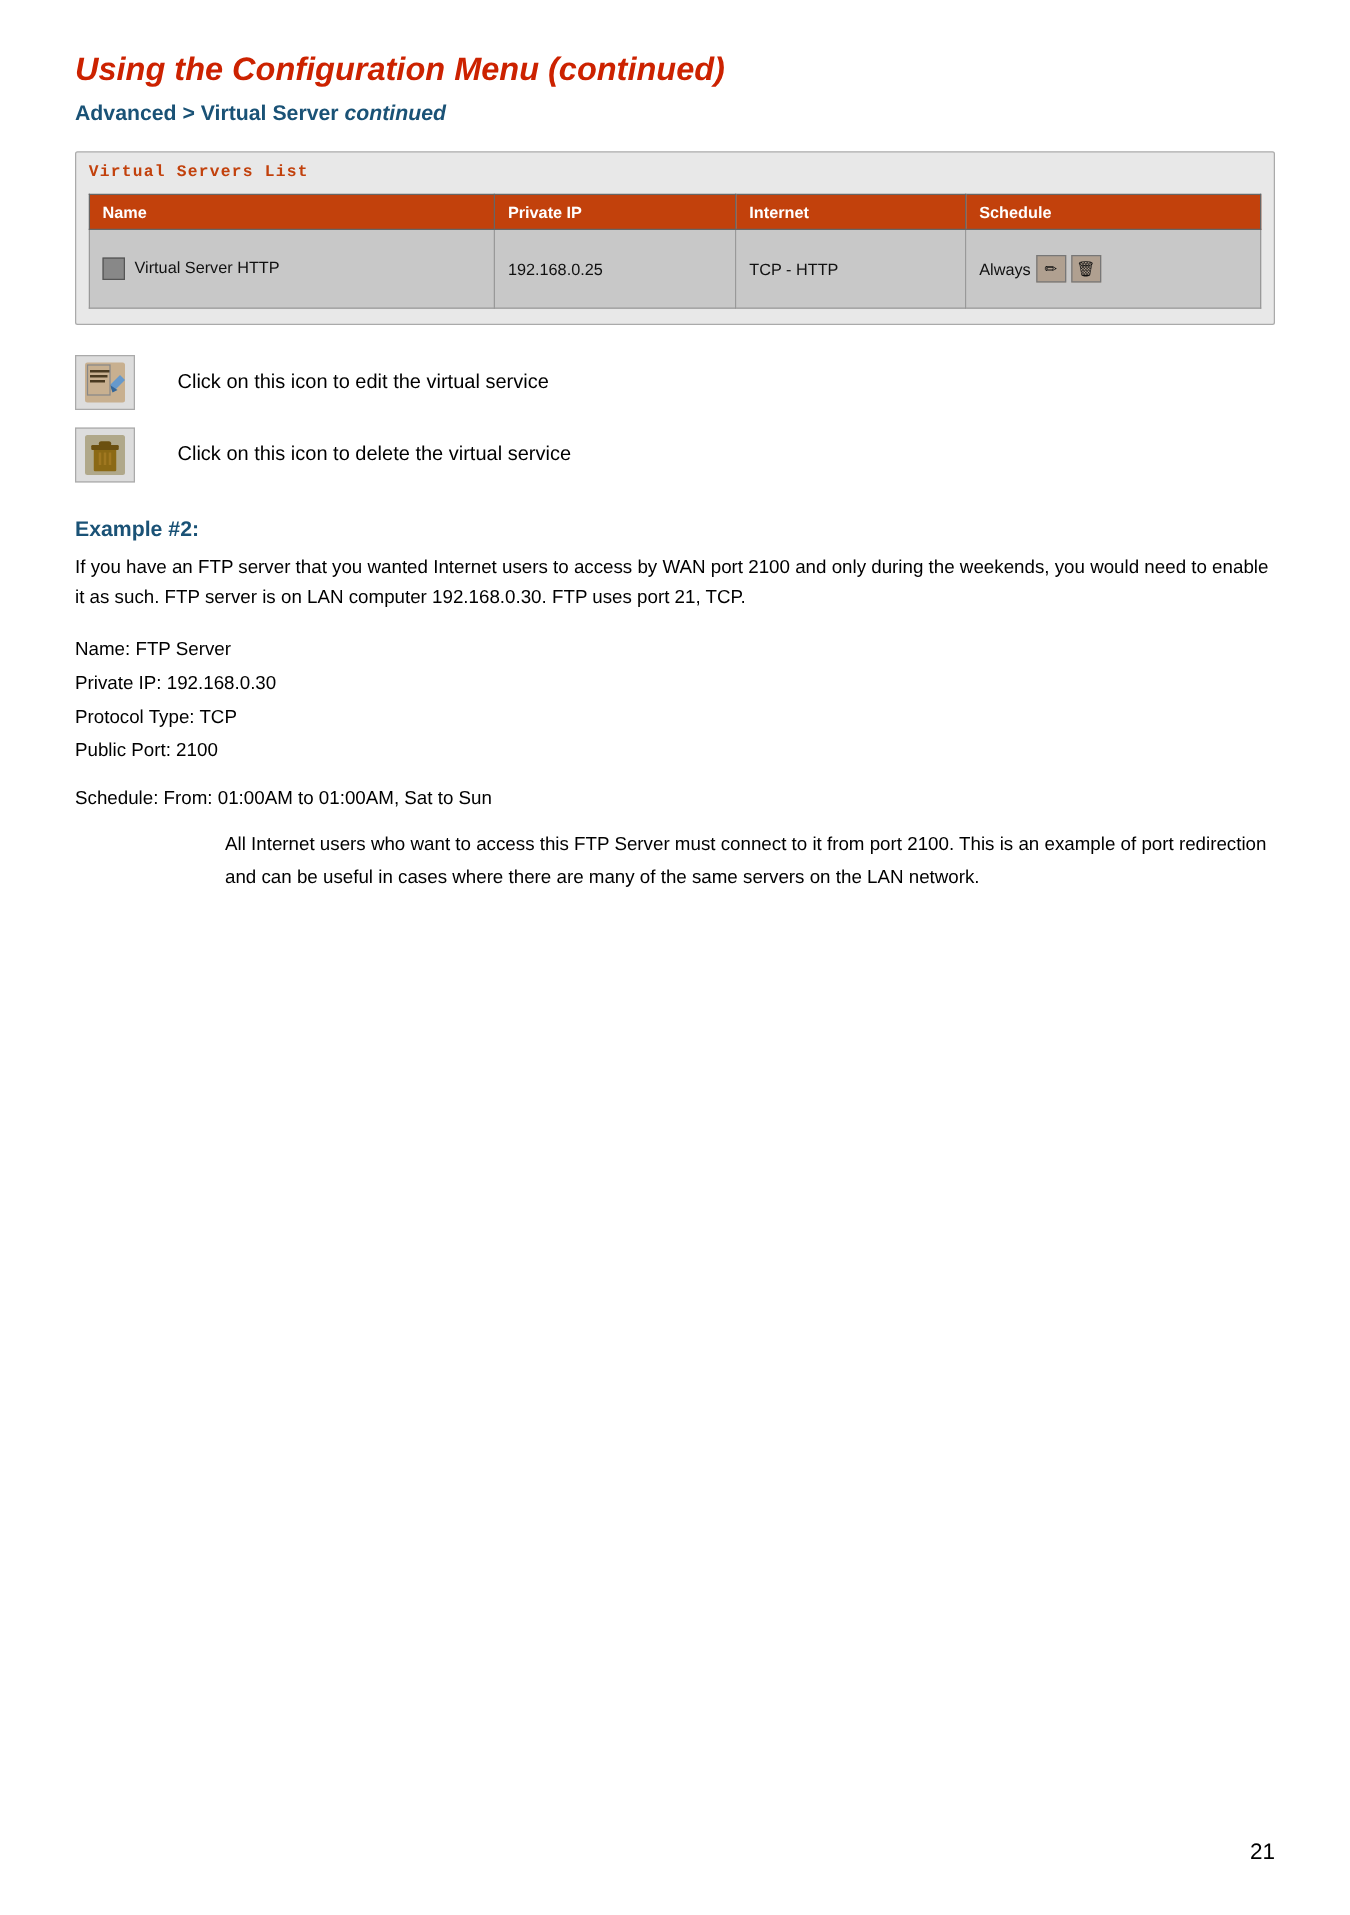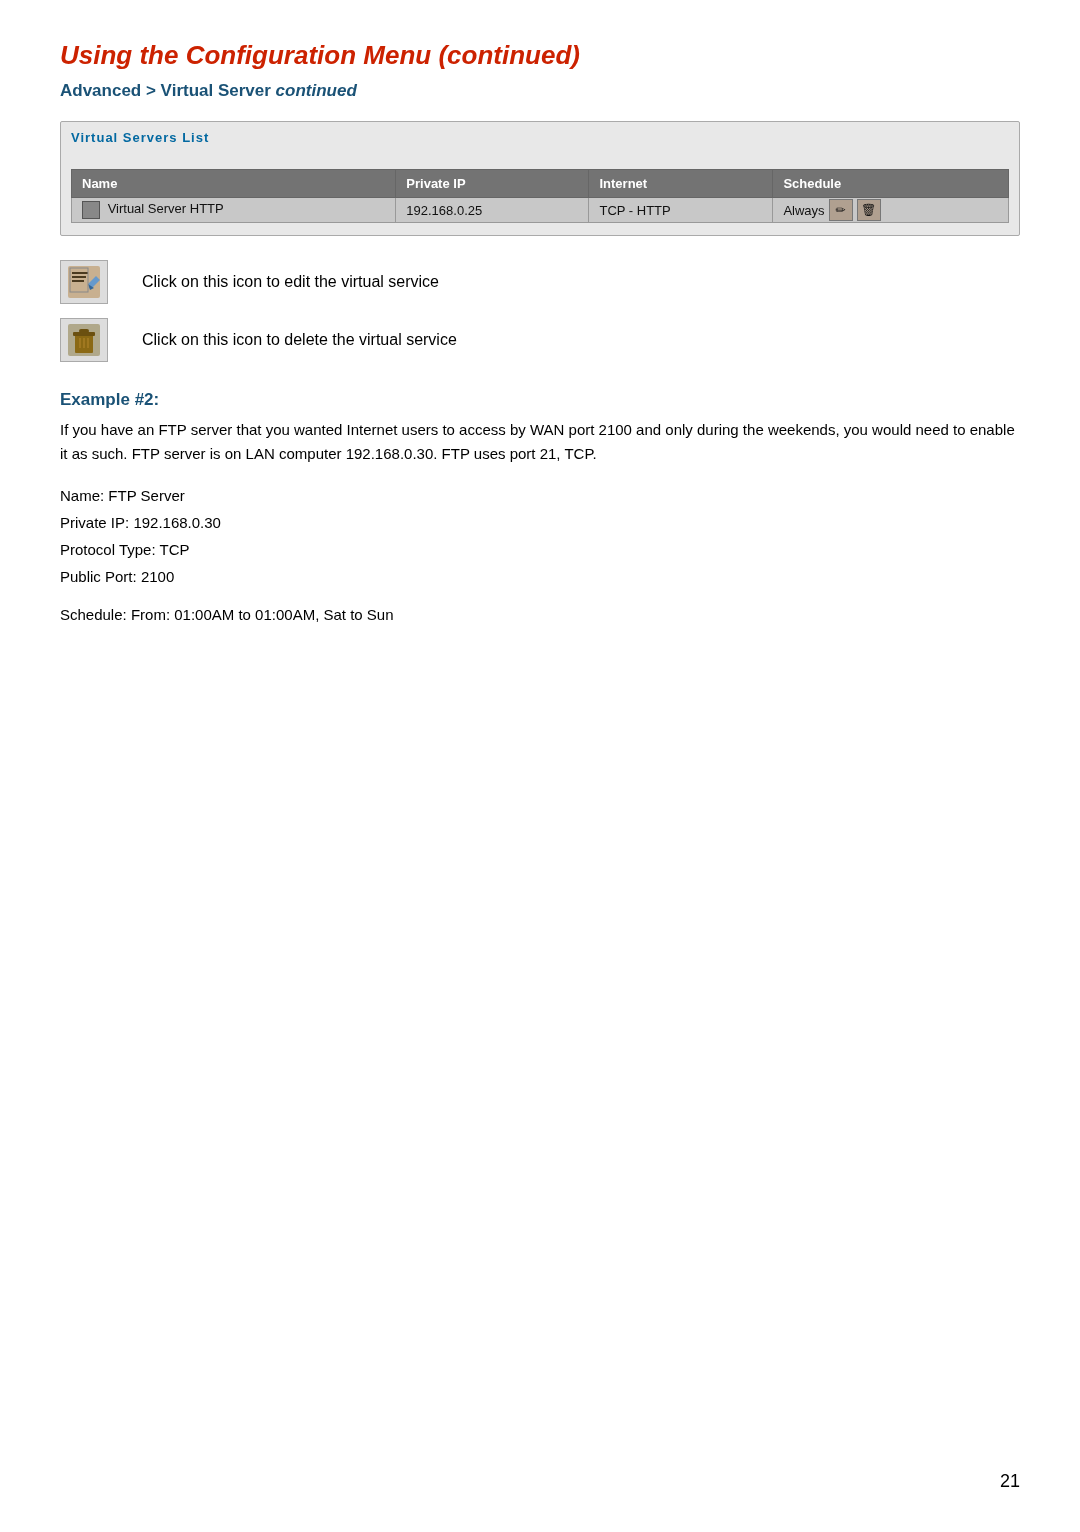--- a/index.html
+++ b/index.html
@@ -38,50 +38,50 @@
       background: #e8e8e8;
       border: 1px solid #aaa;
       padding: 8px 10px 12px 10px;
       margin-bottom: 24px;
       border-radius: 2px;
     }
 
     .virtual-servers-title {
       font-size: 13px;
       font-weight: bold;
-      color: #0369a1;
-      margin-bottom: 24px;
-      font-family: Liberation Sans, sans-serif;
+      color: #c2410c;
+      margin-bottom: 10px;
+      font-family: Liberation Mono, monospace;
       letter-spacing: 1px;
     }
 
     .vs-table {
       width: 100%;
       border-collapse: collapse;
     }
 
     .vs-table thead tr {
-      background: #737373;
+      background: #c2410c;
       color: #ffffff;
     }
 
     .vs-table thead th {
       padding: 6px 10px;
       text-align: left;
       font-size: 13px;
       font-weight: bold;
       border: 1px solid #666;
     }
 
     .vs-table tbody tr {
       background: #c8c8c8;
     }
 
     .vs-table tbody td {
-      padding: 1px 10px;
+      padding: 20px 10px;
       font-size: 13px;
       border: 1px solid #999;
       color: #111;
     }
 
     .row-icon {
       display: inline-block;
       width: 18px;
       height: 18px;
       background: #888;
@@ -288,16 +288,17 @@
       <span>TCP</span>
     </div>
     <div>
       <span>Public Port:</span>
       <span>2100</span>
     </div>
   </div>
 
   <p class="schedule-line">Schedule: From: 01:00AM to 01:00AM, Sat to Sun</p>
 
+  <p class="note-block">All Internet users who want to access this FTP Server must connect to it from port 2100. This is an example of port redirection and can be useful in cases where there are many of the same servers on the LAN network.</p>
 
 </div>
 
 <div class="page-number">21</div>
 
 </body></html>

